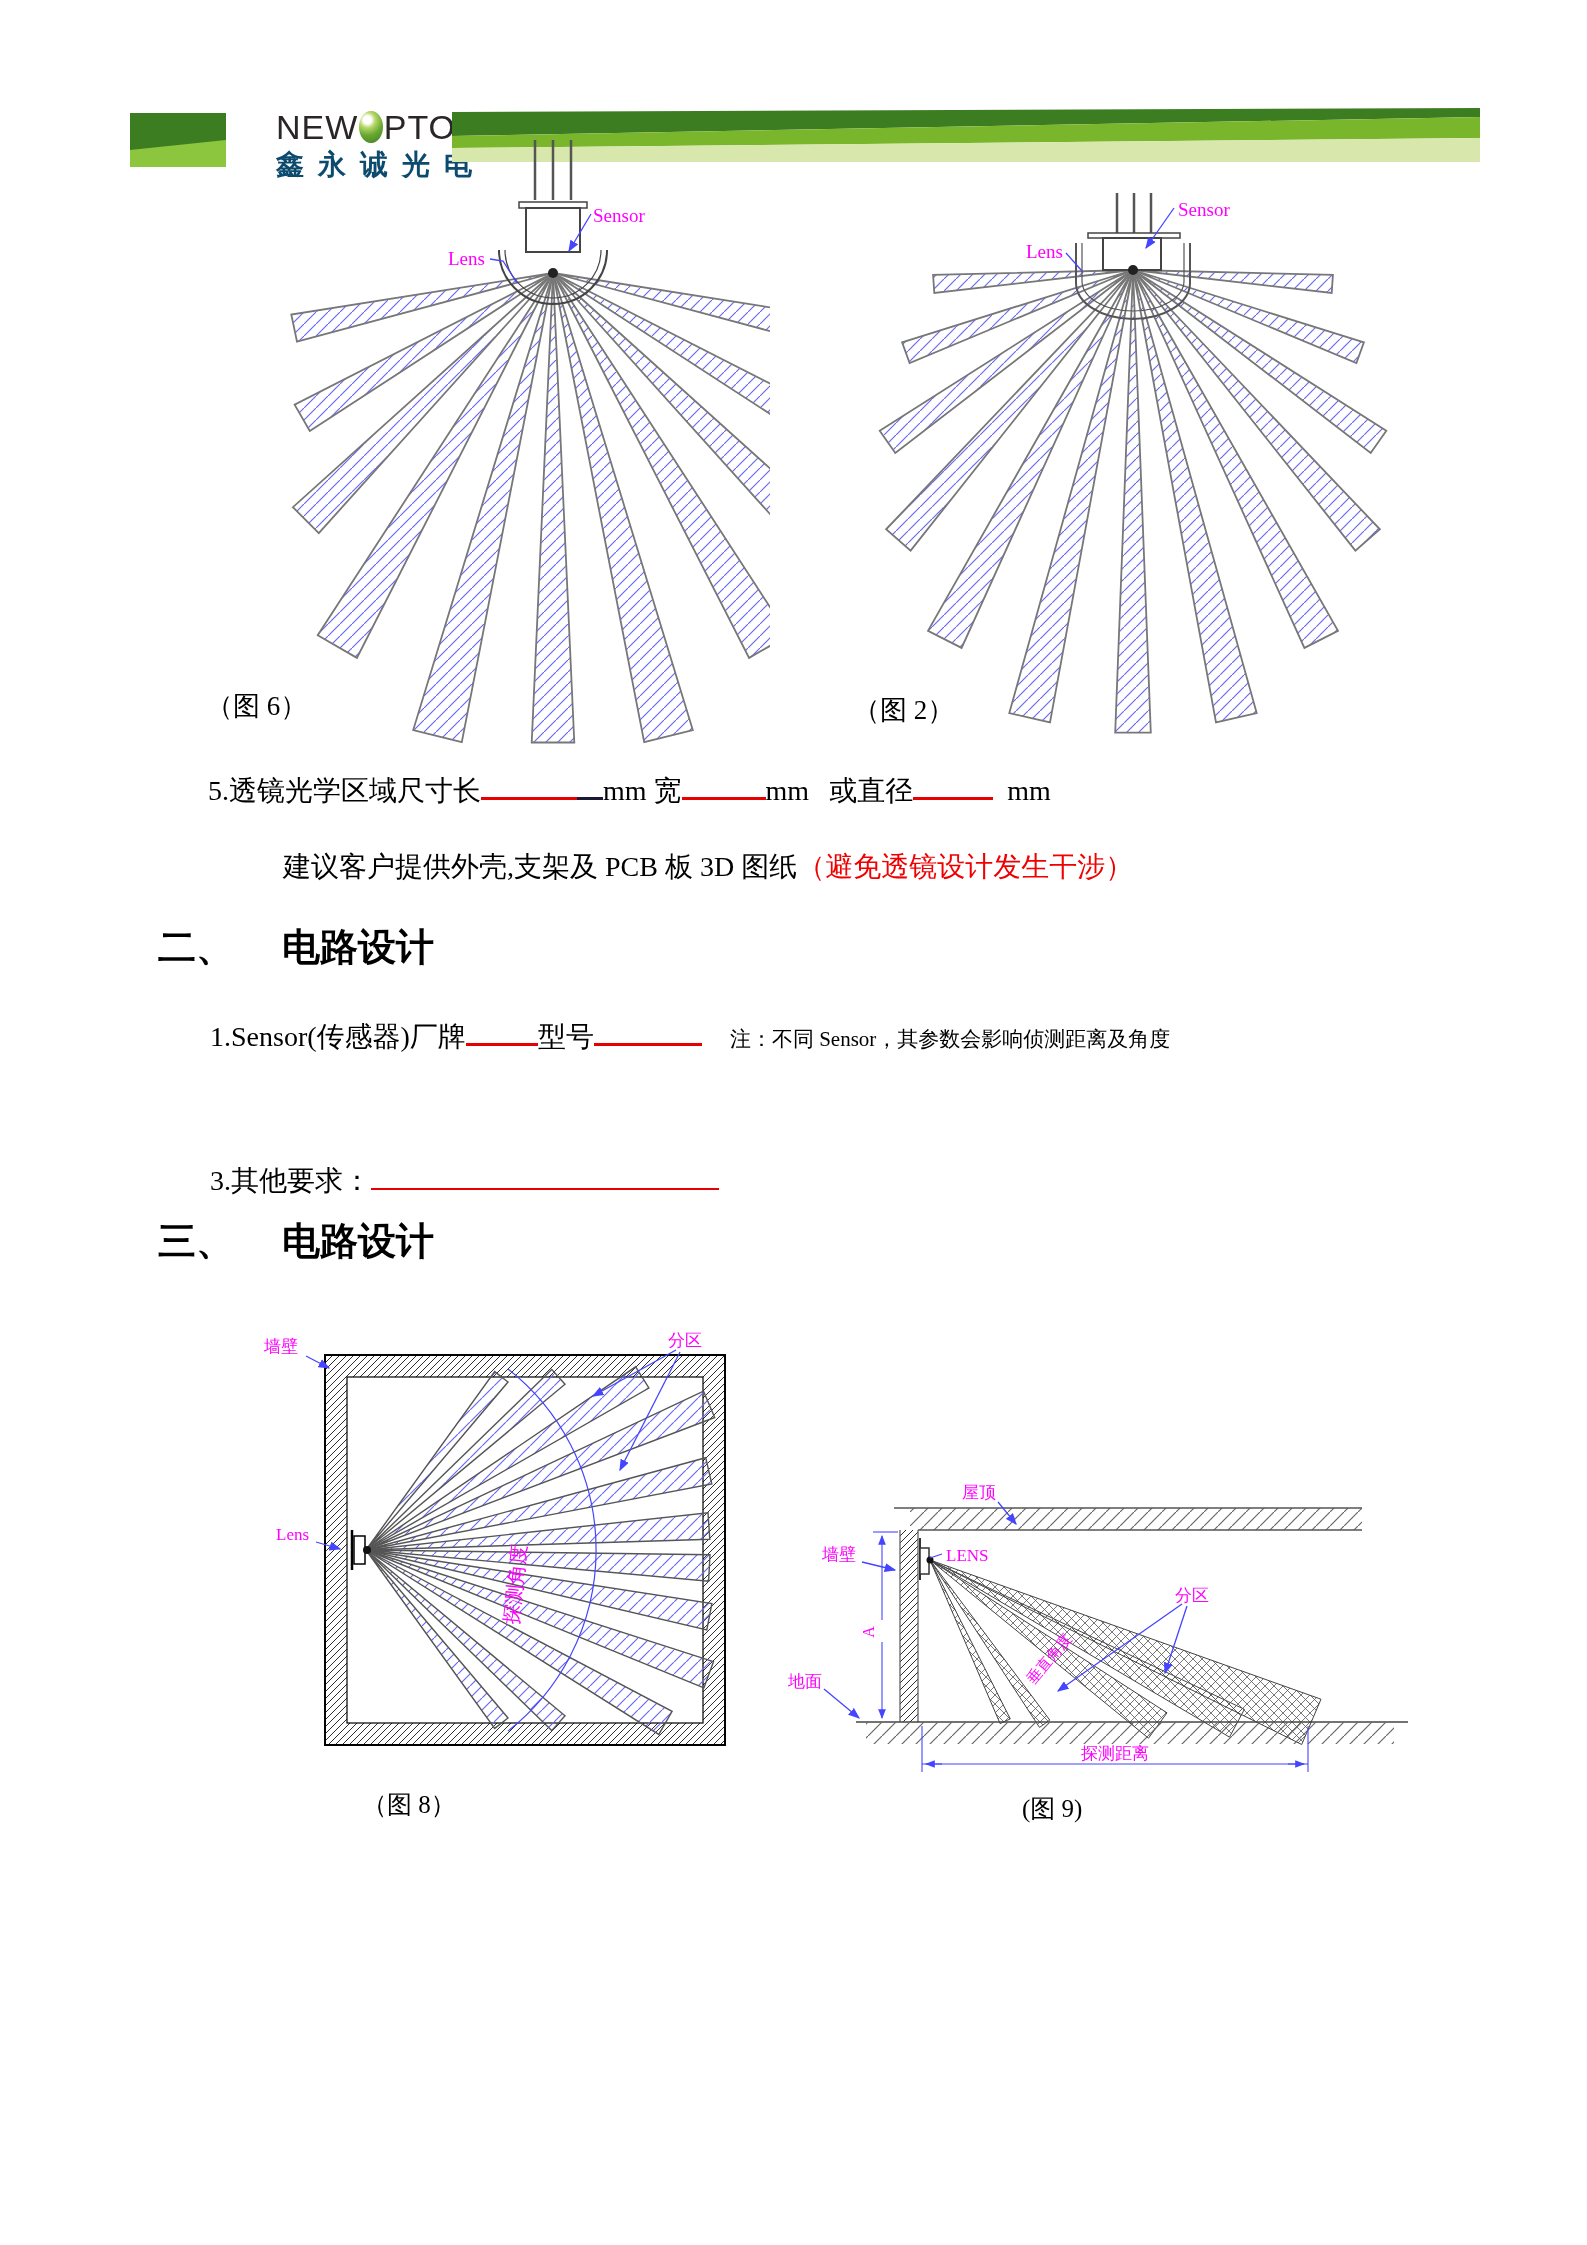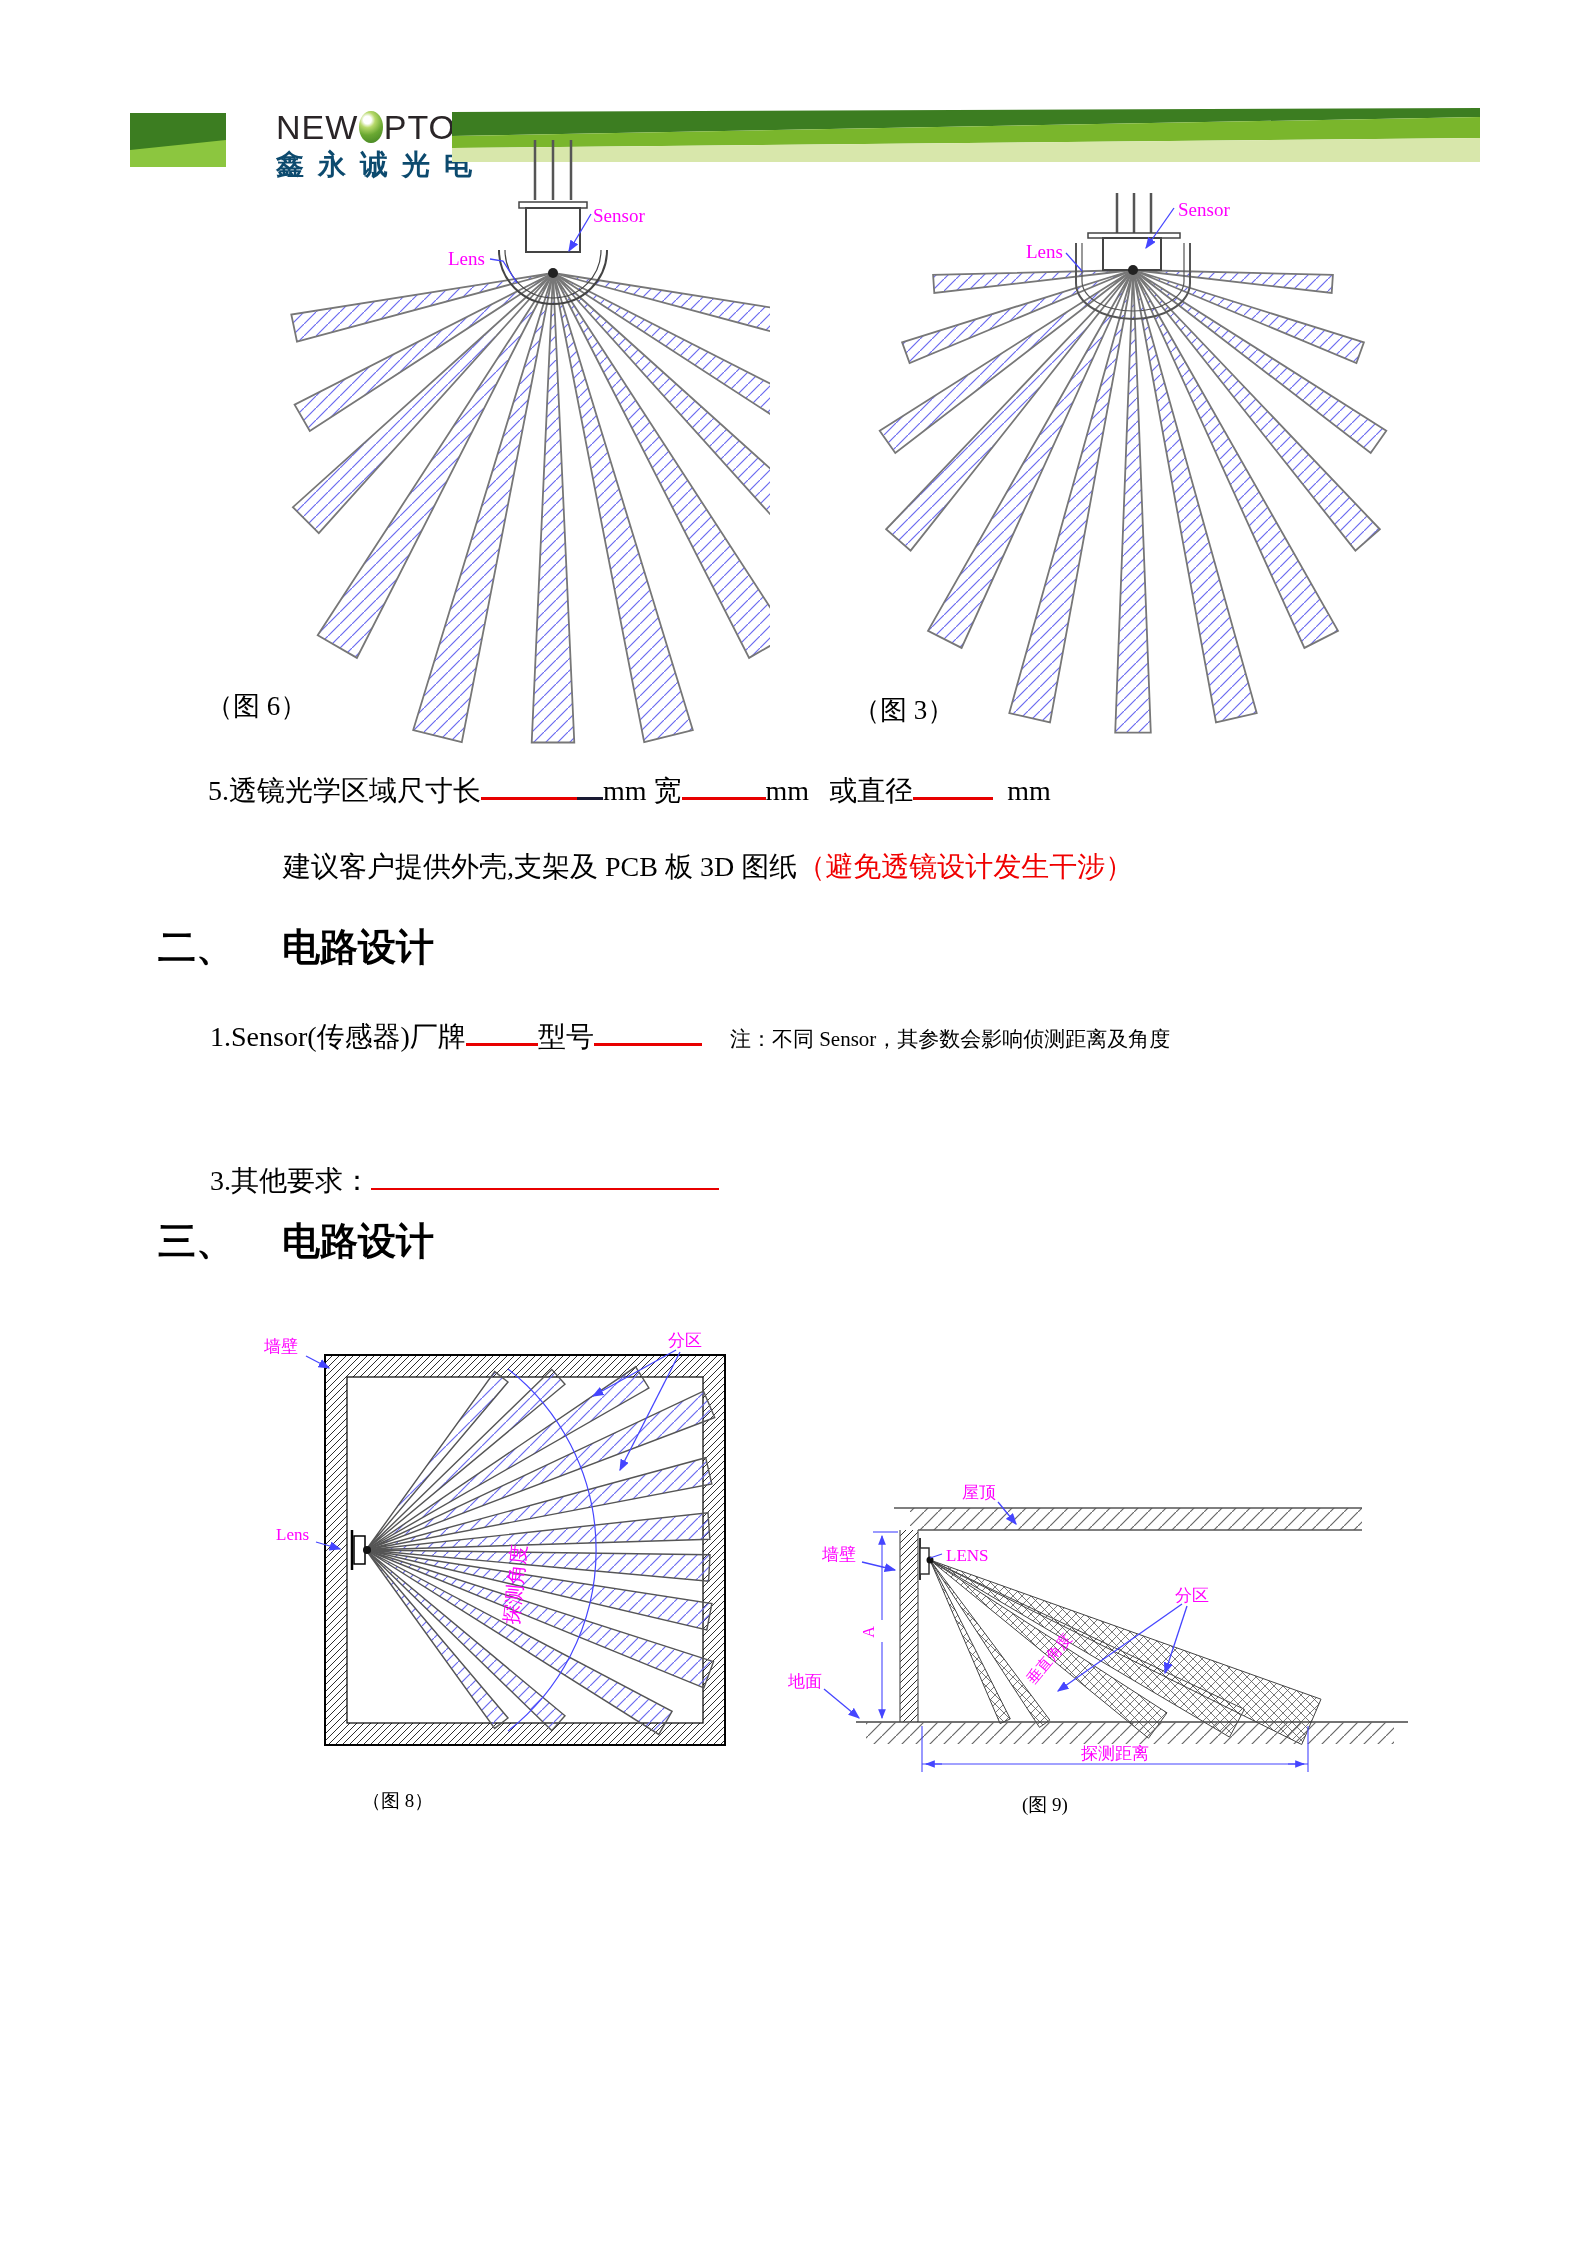--- a/index.html
+++ b/index.html
@@ -7,21 +7,21 @@
         font-family:"Liberation Serif","DejaVu Serif",serif;color:#000;overflow:hidden;}
   .abs{position:absolute;}
   .doc{font-size:28px;white-space:nowrap;}
   .small-note{font-size:21px;margin-left:28px;}
   .blank{display:inline-block;height:4px;border-bottom:3px solid #e80000;}
   .blank.black{border-bottom-color:#1a1a33;}
   .red{color:#f00000;}
   .heading{font-size:38px;font-weight:bold;font-family:"Liberation Sans","DejaVu Sans",sans-serif;white-space:nowrap;}
   .heading .gap{display:inline-block;width:48px;}
   .caption{font-size:27px;white-space:nowrap;}
-  .caption.sm{font-size:19px;text-align:center;}
+  .caption.sm{font-size:25px;text-align:center;}
   .brand{position:absolute;left:276px;top:110px;width:180px;text-align:center;}
   .brand-row{font-family:"Liberation Sans","DejaVu Sans",sans-serif;font-weight:normal;
              font-size:34px;letter-spacing:1px;color:#2a2527;line-height:34px;display:flex;align-items:center;justify-content:center;}
   .logo-o{display:inline-block;width:32px;height:32px;border-radius:50%;margin:0 1px;
           background:radial-gradient(circle at 35% 28%,#ffffff 0 14%,#b7d96a 28%,#6aa832 55%,#3c7d21 100%);}
   .brand-sub{font-family:"Liberation Sans","DejaVu Sans",sans-serif;font-weight:bold;font-size:28px;
              letter-spacing:14px;color:#0c4a6e;margin-top:2px;white-space:nowrap;}
   svg text.mag{fill:#ff00ff;font-family:"Liberation Serif","DejaVu Serif",serif;}
   .ldr{stroke:#4545ff;stroke-width:1.3;fill:none;}
   .dim{stroke:#4545ff;stroke-width:1.1;fill:none;}
@@ -118,21 +118,21 @@
     <rect x="228" y="98" width="92" height="5" fill="#fff" stroke="#444" stroke-width="1.5"></rect>
     <rect x="243" y="103" width="58" height="32" fill="#fff" stroke="#444" stroke-width="2"></rect>
     <path d="M216,108 L216,148 A57 36 0 0 0 330,148 L330,108" fill="none" stroke="#555" stroke-width="2"></path>
     <path d="M222,108 L222,146 A51 30 0 0 0 324,146 L324,108" fill="none" stroke="#555" stroke-width="1.2"></path>
     <circle cx="273" cy="135" r="5" fill="#222"></circle>
     <path class="ldr" d="M314,73 L286,113" marker-end="url(#arr)"></path>
     <path class="ldr" d="M206,118 L222,136"></path>
     <text class="mag" x="318" y="81" font-size="19">Sensor</text>
     <text class="mag" x="166" y="123" font-size="19">Lens</text>
   </svg>
-  <div class="abs caption" style="left:853px;top:692px">（图 3）</div>
+  <div class="abs caption" style="left:853px;top:692px">（图 2）</div>
 
   <div class="abs doc" style="left:208px;top:772px">
     <span>5.透镜光学区域尺寸长</span><span class="blank" style="width:96px"></span><span class="blank black" style="width:26px"></span><span>mm 宽</span><span class="blank" style="width:84px"></span><span>mm</span><span style="margin-left:20px">或直径</span><span class="blank" style="width:80px"></span><span style="margin-left:14px">mm</span>
   </div>
 
   <div class="abs doc" style="left:283px;top:848px">
     <span>建议客户提供外壳,支架及 PCB 板 3D 图纸</span><span class="red">（避免透镜设计发生干涉）</span>
   </div>
 
   <div class="abs heading" style="left:158px;top:922px">

